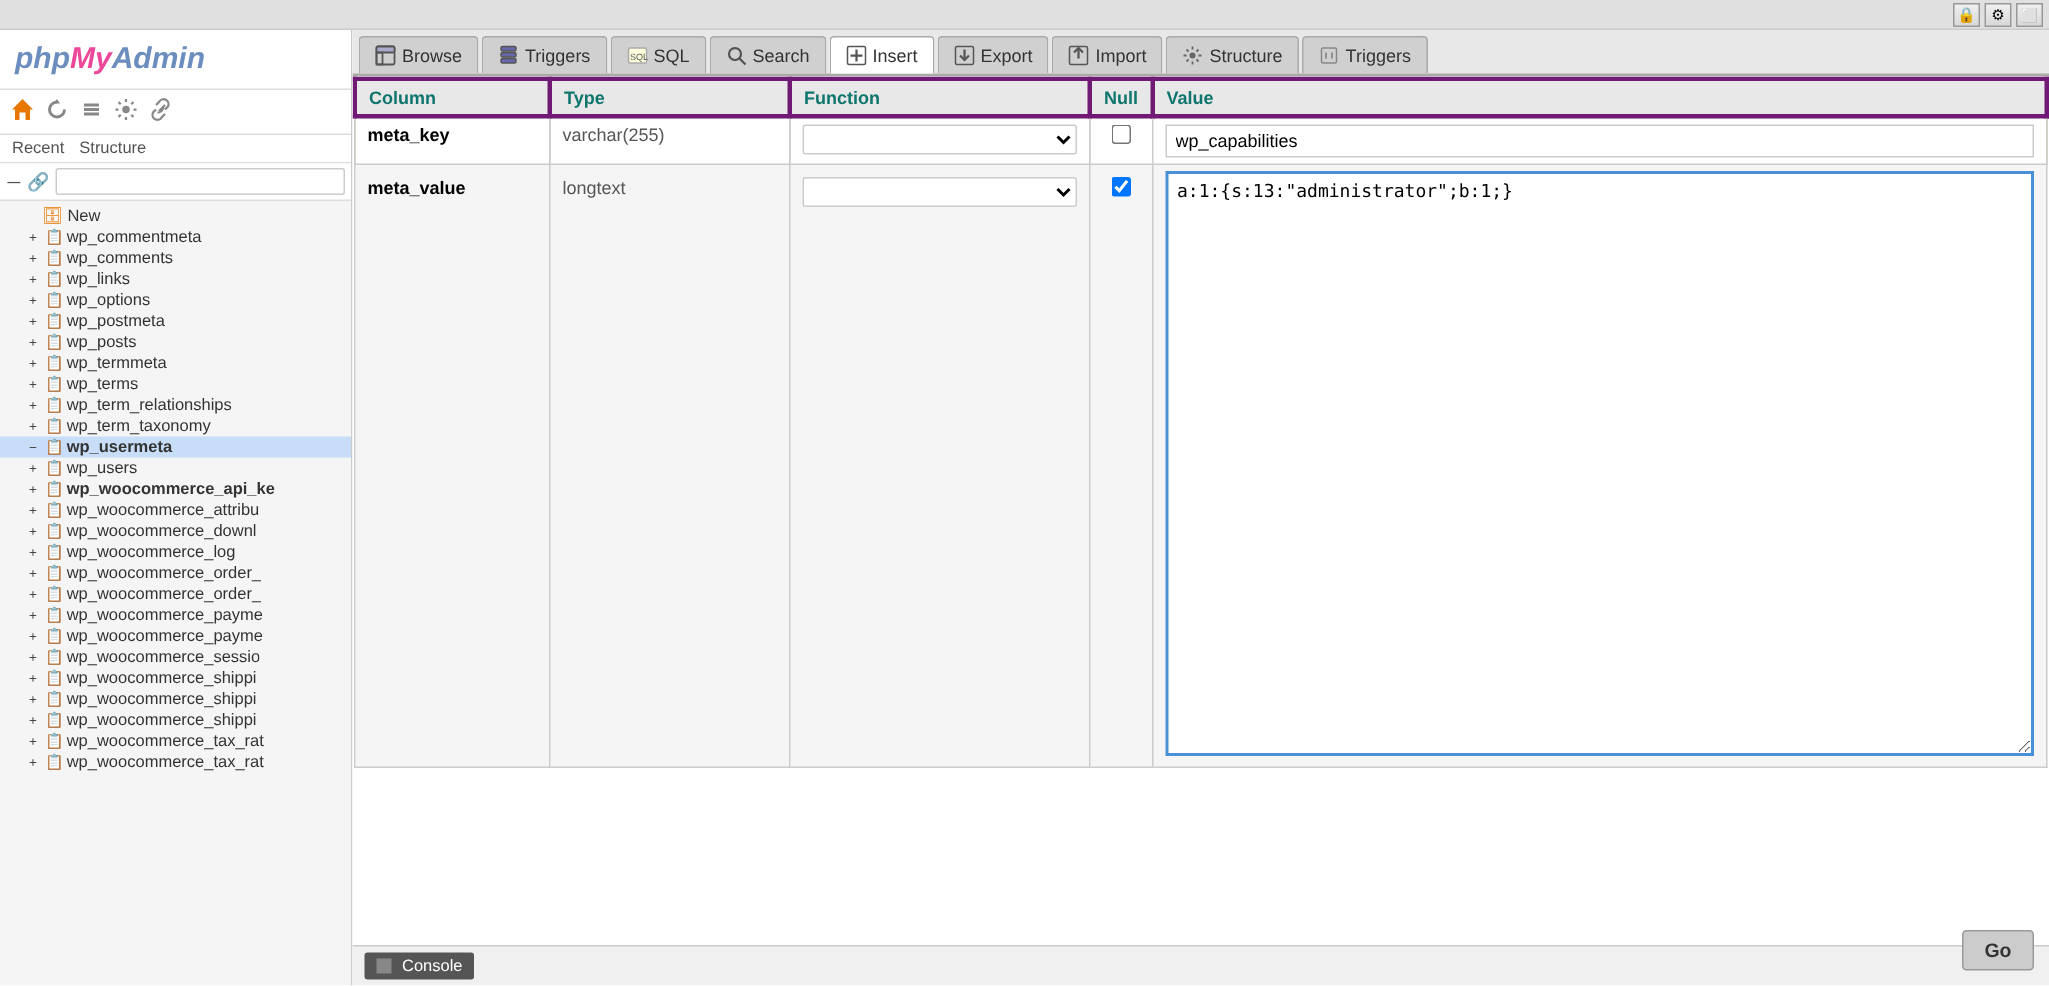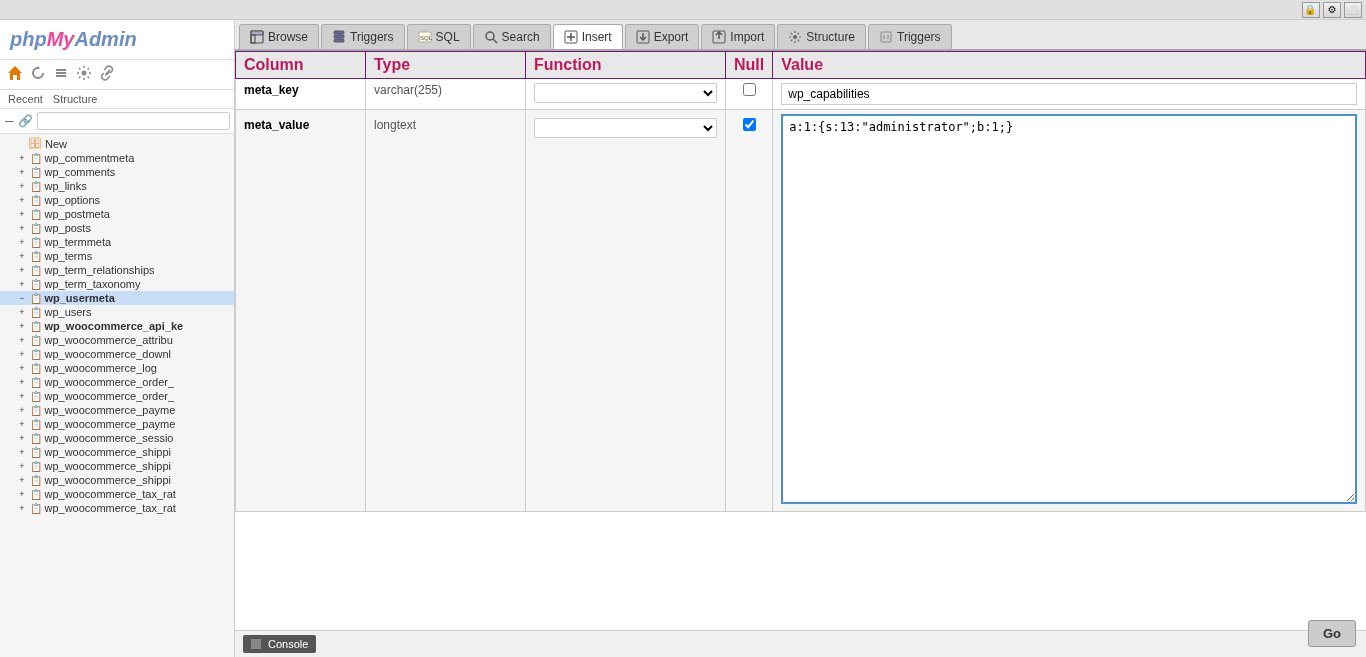--- a/index.html
+++ b/index.html
@@ -22,21 +22,21 @@
     .tab-bar { display: flex; background: #e8e8e8; border-bottom: 2px solid #aaa; padding-top: 4px; padding-left: 4px; gap: 2px; flex-wrap: nowrap; overflow: hidden; }
     .tab { display: flex; align-items: center; gap: 4px; padding: 5px 10px; background: #d0d0d0; border: 1px solid #aaa; border-bottom: none; cursor: pointer; font-size: 12px; color: #333; border-radius: 3px 3px 0 0; white-space: nowrap; }
     .tab.active { background: #fff; border-bottom: 2px solid #fff; margin-bottom: -2px; }
     .tab svg { width: 14px; height: 14px; }
     
     
     .content-area { flex: 1; overflow-y: auto; padding: 8px; background: #fff; }
     
     
     .insert-table { width: 100%; border-collapse: collapse; }
-    .insert-table th { background: #e8e8e8; border: 1px solid #701a75; padding: 4px 8px; text-align: left; font-weight: bold; font-size: 16px; color: #be185d; }
+    .insert-table th { background: #e8e8e8; border: 3px solid #701a75; padding: 4px 8px; text-align: left; font-weight: bold; font-size: 12px; color: #0f766e; }
     .insert-table td { border: 1px solid #ccc; padding: 4px 8px; vertical-align: top; background: #fff; }
     .insert-table tr:nth-child(even) td { background: #f5f5f5; }
     
     .col-column { width: 130px; }
     .col-type { width: 160px; }
     .col-function { width: 200px; }
     .col-null { width: 40px; text-align: center; }
     .col-value { width: auto; }
     
     .func-select { width: 100%; border: 1px solid #ccc; padding: 2px 4px; font-size: 11px; border-radius: 2px; background: #fff; }

